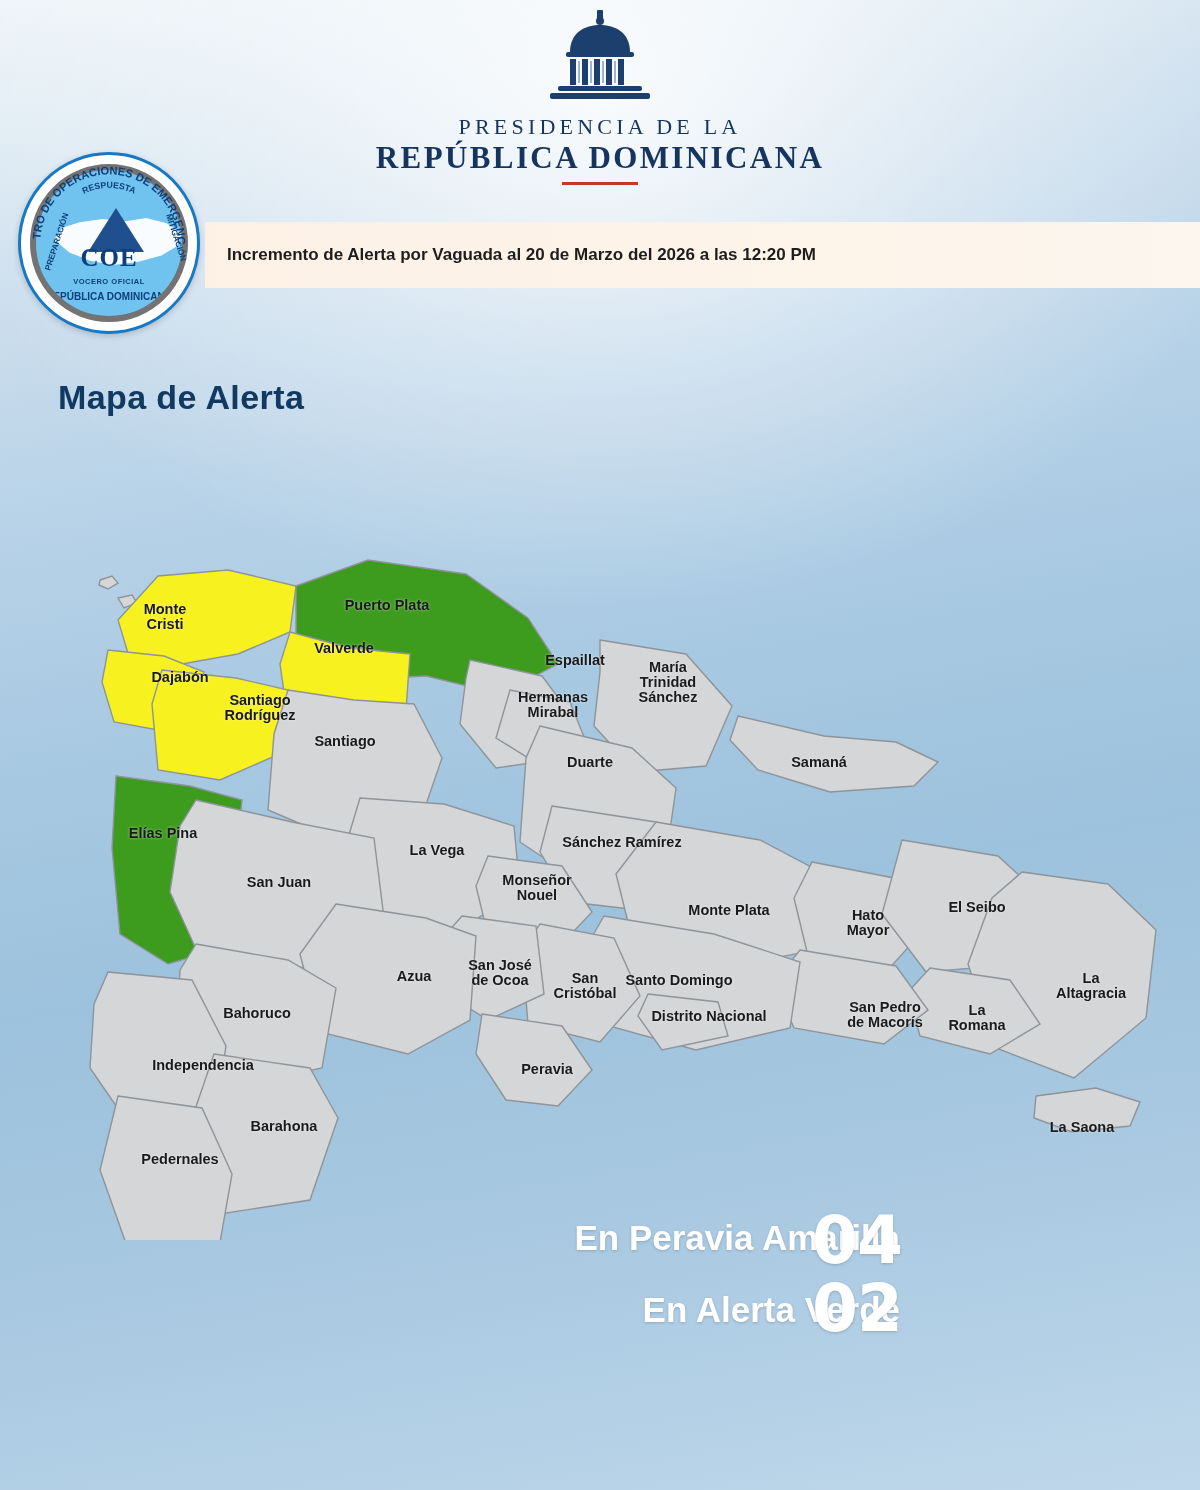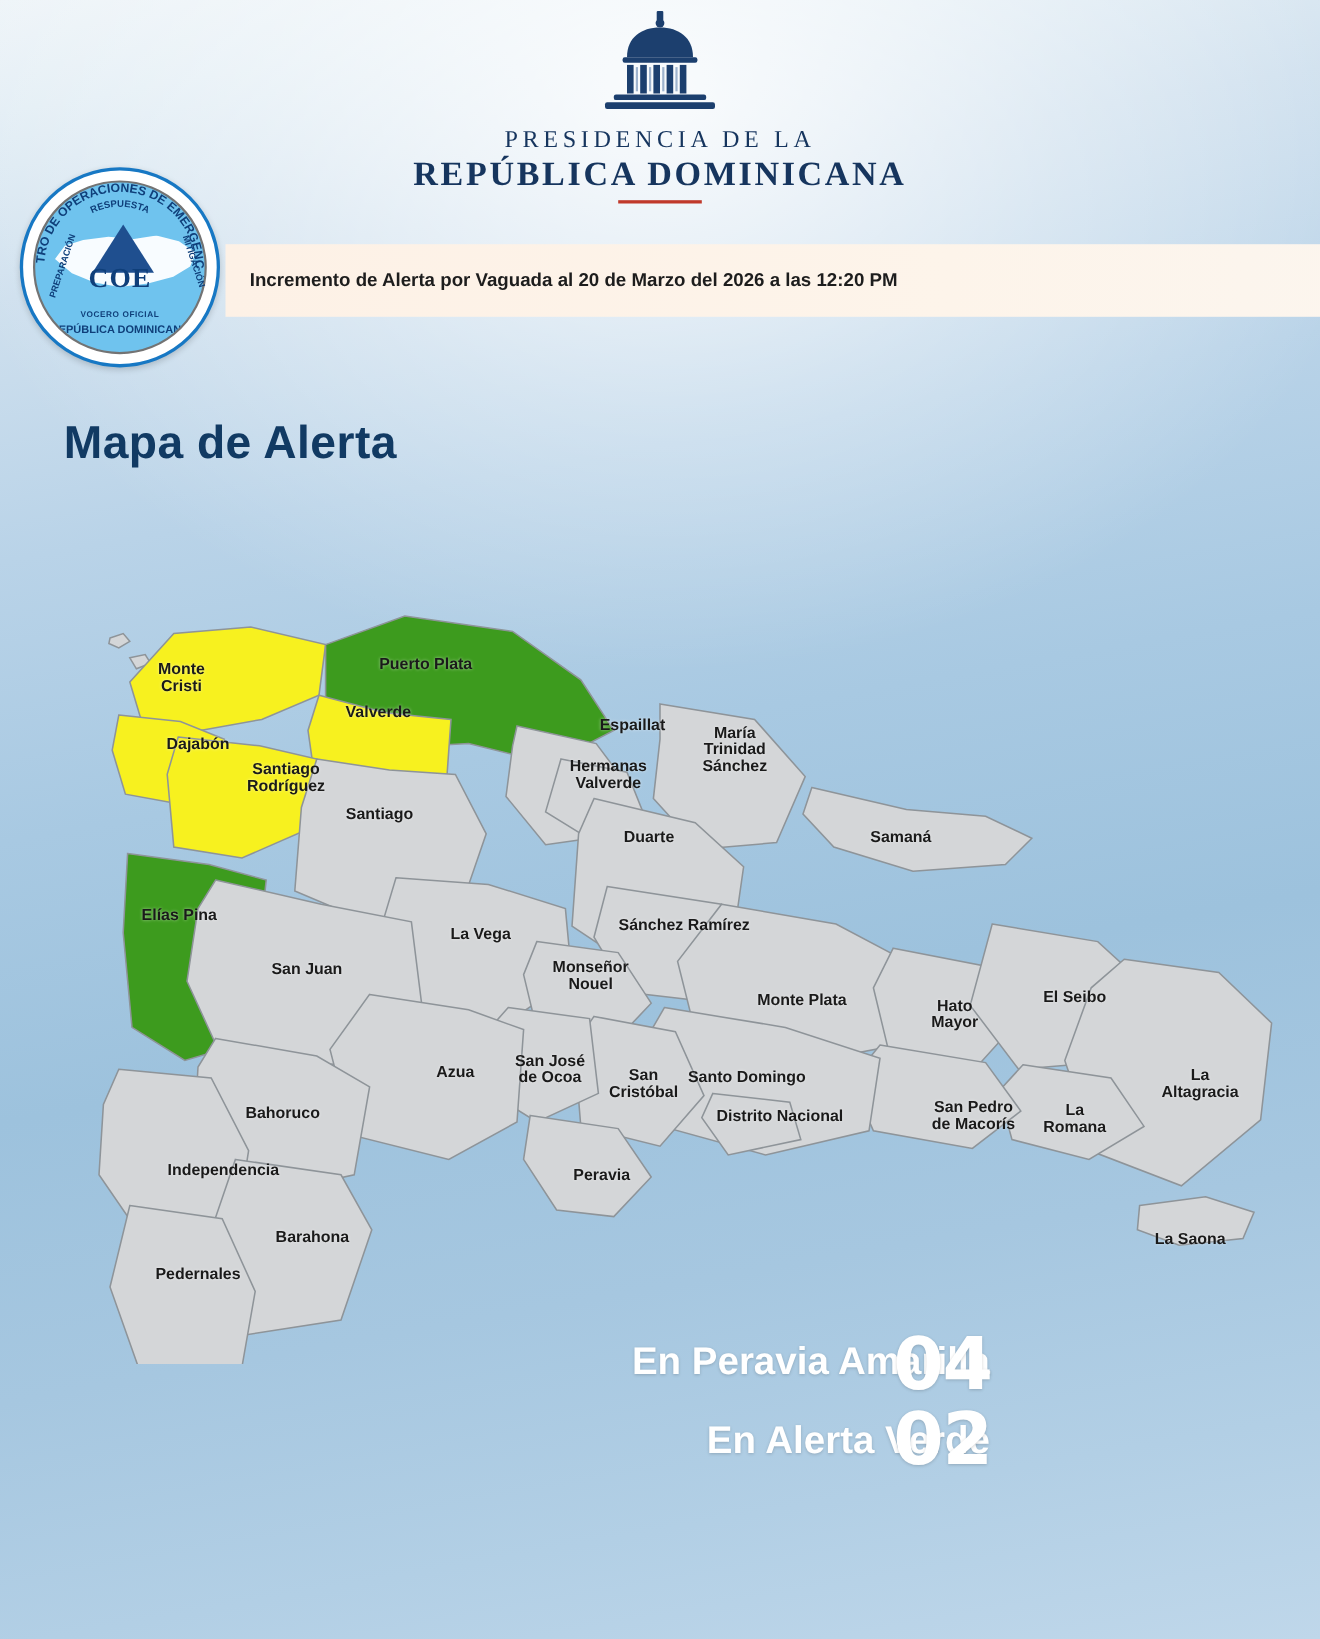--- a/index.html
+++ b/index.html
@@ -59,21 +59,21 @@
     width: 182px; height: 182px; border-radius: 50%;
     background: #ffffff;
     border: 3px solid #1778c4;
     box-shadow: 0 2px 6px rgba(0,0,0,0.18);
     z-index: 4;
   }
   .seal-inner {
     position: absolute; inset: 9px;
     border-radius: 50%;
     background: #6fc3ee;
-    border: 2px solid #737373;
+    border: 6px solid #737373;
     overflow: hidden;
   }
   .seal-island {
     position: absolute; left: 18px; top: 46px;
     width: 128px; height: 52px;
     background: #ffffff;
     clip-path: polygon(0% 45%, 7% 22%, 20% 12%, 38% 6%, 56% 10%, 72% 4%, 88% 14%, 100% 34%, 96% 58%, 84% 76%, 66% 88%, 46% 94%, 28% 86%, 12% 70%);
     opacity: .95;
   }
   .seal-tri {
@@ -110,21 +110,21 @@
     z-index: 3;
   }
   .banner-text {
     padding-left: 22px;
     font-size: 17px; font-weight: 700; color: #1d1d1d;
   }
 
   
   .map-title {
     position: absolute; left: 58px; top: 378px;
-    font-size: 42px; font-weight: 700; color: #113a63;
+    font-size: 34px; font-weight: 700; color: #113a63;
     letter-spacing: .4px;
     z-index: 3;
   }
 
   
   .map-wrap {
     position: absolute; left: 0; top: 520px;
     width: 1200px; height: 720px;
     z-index: 2;
   }
@@ -309,21 +309,21 @@
         <div class="lbl" style="left: 165px; top: 97px;">Monte
 Cristi</div>
         <div class="lbl" style="left: 387px; top: 85px;">Puerto Plata</div>
         <div class="lbl" style="left: 344px; top: 128px;">Valverde</div>
         <div class="lbl" style="left: 548px; top: 140px; margin-left: 27px;">Espaillat</div>
         <div class="lbl" style="left: 668px; top: 162px;">María
 Trinidad
 Sánchez</div>
         <div class="lbl" style="left: 180px; top: 157px;">Dajabón</div>
         <div class="lbl" style="left: 553px; top: 185px;">Hermanas
-Valverde</div>
+Mirabal</div>
         <div class="lbl" style="left: 260px; top: 188px;">Santiago
 Rodríguez</div>
         <div class="lbl" style="left: 345px; top: 221px;">Santiago</div>
         <div class="lbl" style="left: 590px; top: 242px;">Duarte</div>
         <div class="lbl" style="left: 819px; top: 242px;">Samaná</div>
         <div class="lbl" style="left: 163px; top: 313px;">Elías Pina</div>
         <div class="lbl" style="left: 437px; top: 330px;">La Vega</div>
         <div class="lbl" style="left: 622px; top: 322px;">Sánchez Ramírez</div>
         <div class="lbl" style="left: 263px; top: 362px; margin-left: 16px;">San Juan</div>
         <div class="lbl" style="left: 537px; top: 368px;">Monseñor

